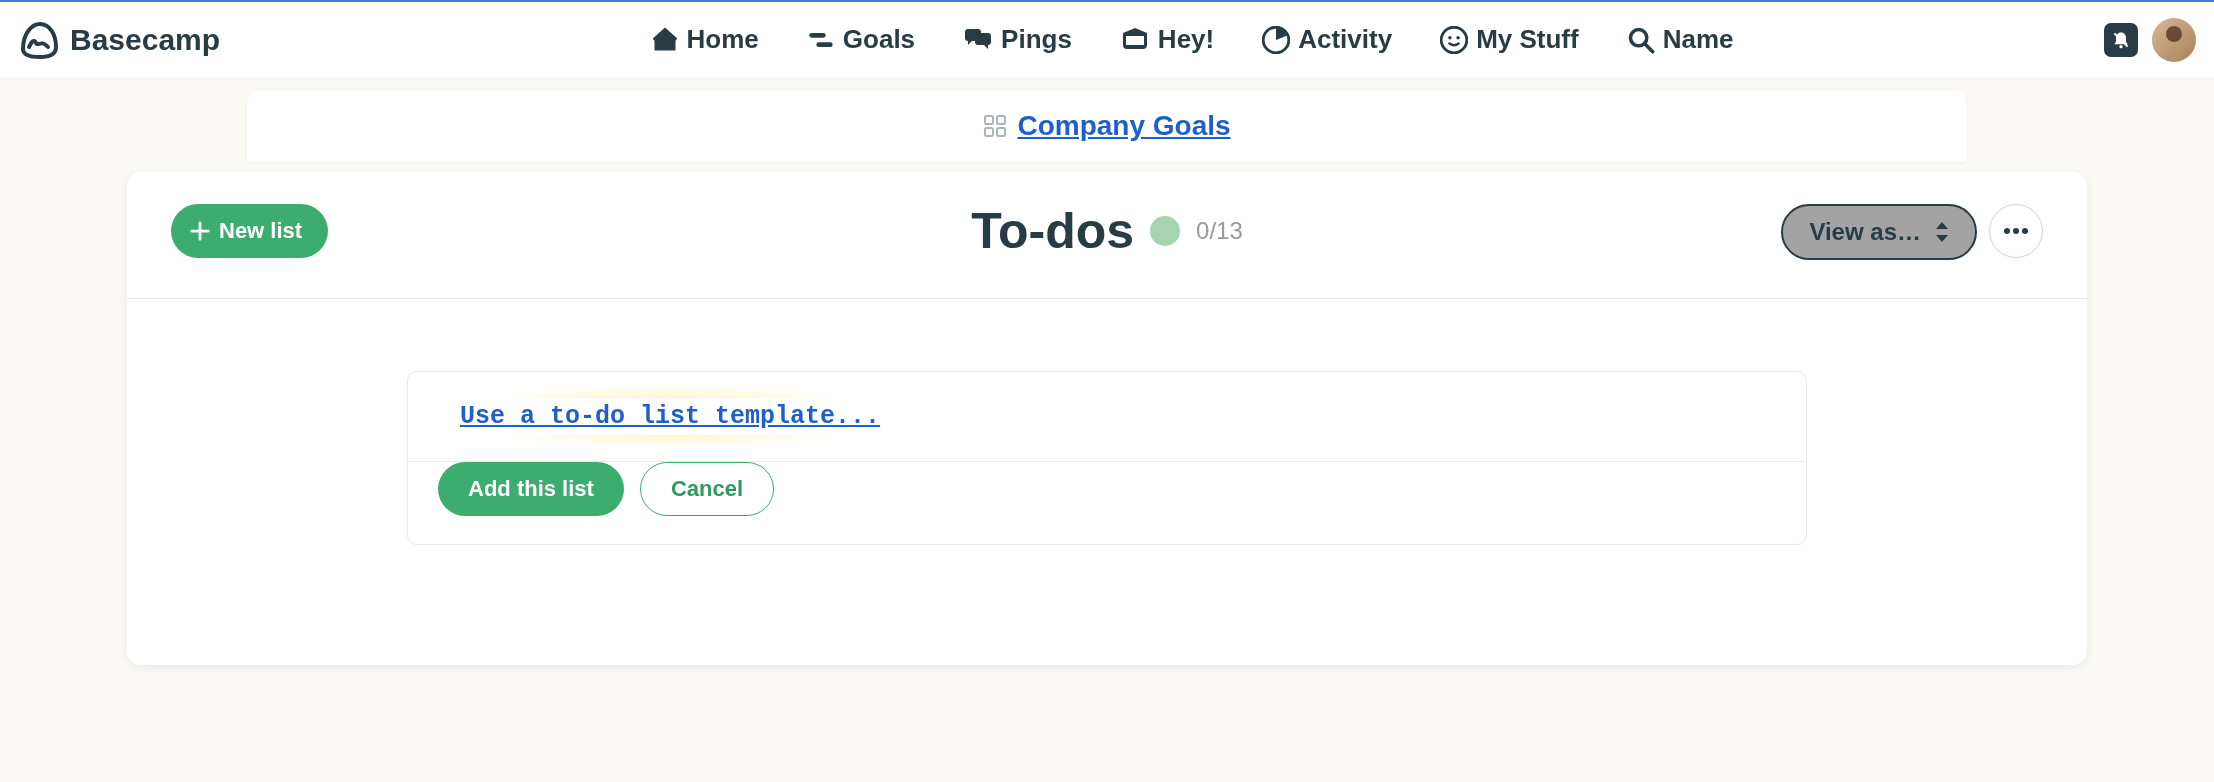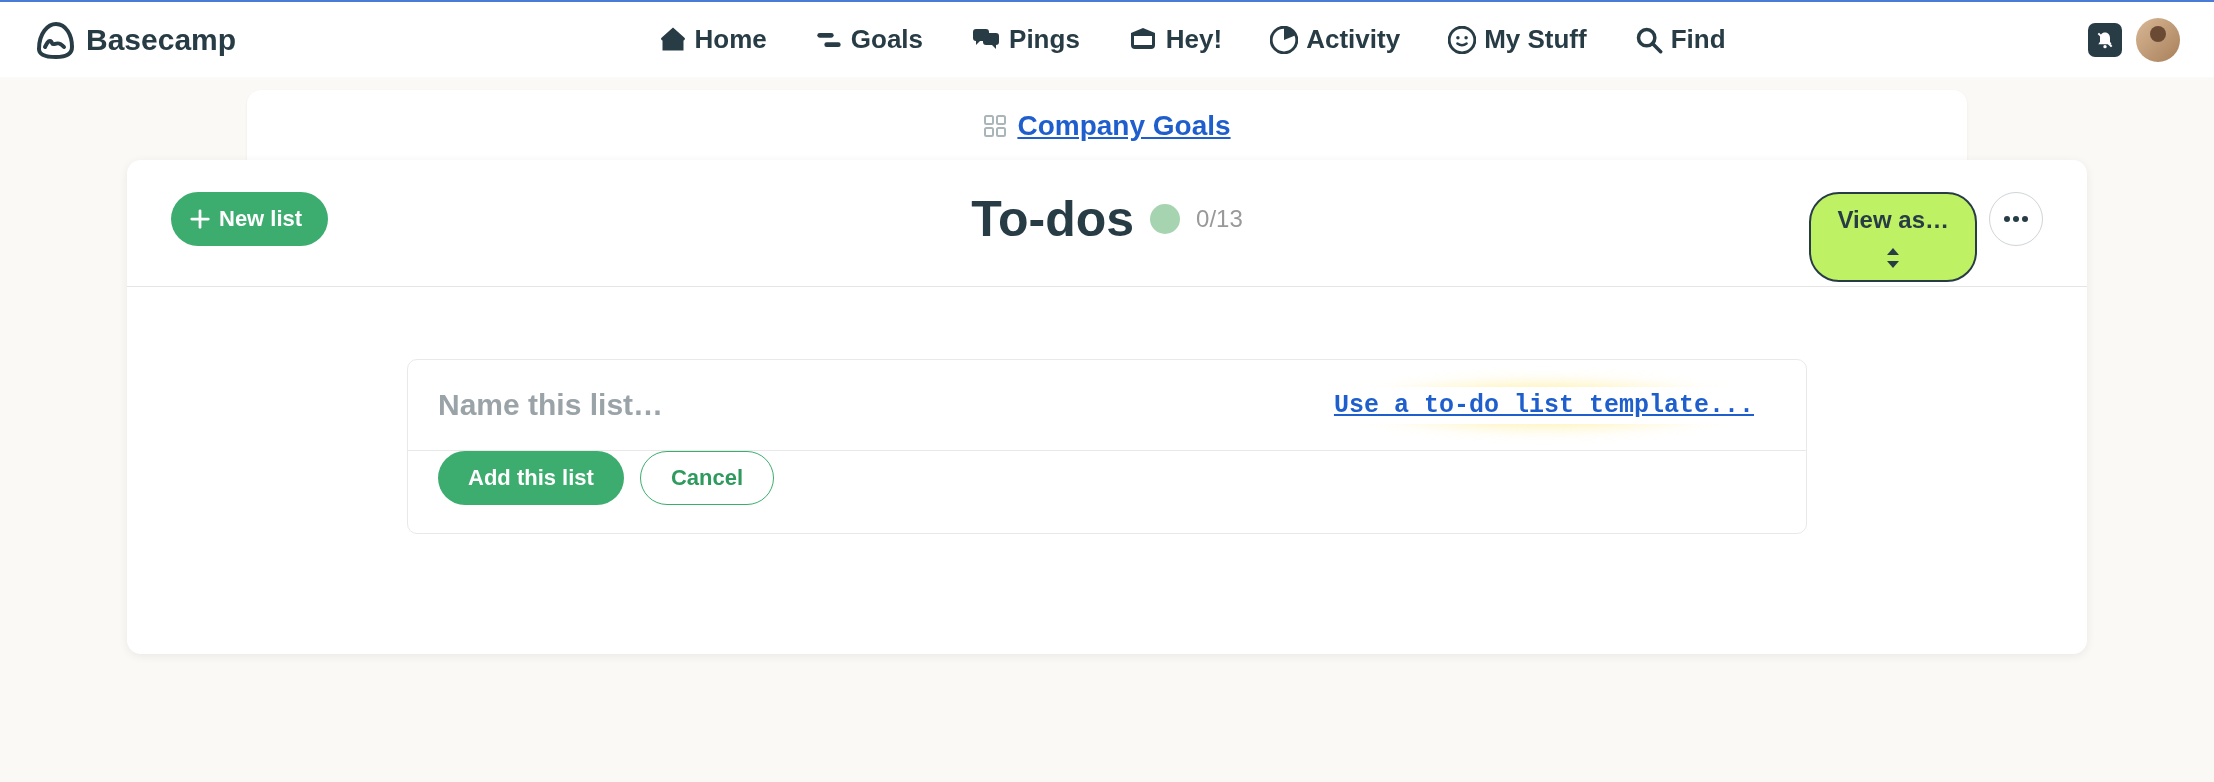--- a/index.html
+++ b/index.html
@@ -26,21 +26,21 @@
     width: 2214px;
     height: 782px;
     overflow: hidden;
     border-top: 2px solid #4a7bd6;
   }
   
   .topnav {
     display: flex;
     align-items: center;
     height: 76px;
-    padding: 0 34px;
+    padding: 0 18px;
     background: #fff;
     border-bottom: 1px solid rgba(0,0,0,0.02);
   }
   .brand {
     display: flex;
     align-items: center;
     gap: 10px;
     font-weight: 800;
     font-size: 30px;
     color: var(--text-dark);
@@ -111,21 +111,21 @@
     font-size: 28px;
     text-decoration: underline;
     display: inline-flex;
     align-items: center;
     gap: 10px;
     cursor: pointer;
   }
   .breadcrumb-link svg { color: #aab5b9; }
   
   .main-card {
-    margin: 4px auto;
+    margin: 16px auto;
     width: 1960px;
     background: #fff;
     border-radius: 14px;
     box-shadow: 0 2px 10px rgba(0,0,0,0.07);
     position: relative;
     top: -6px;
   }
   .card-header {
     position: relative;
     padding: 30px 44px 38px;
@@ -166,32 +166,31 @@
   }
   .count {
     font-size: 24px;
     color: var(--muted);
     font-weight: 500;
   }
   .viewas-btn {
     position: absolute;
     right: 110px;
     top: 32px;
-    background: #bef264;
+    background: #a3a3a3;
     border: 2px solid var(--text-dark);
     border-radius: 30px;
     font-size: 24px;
     font-weight: 700;
     color: var(--text-dark);
     padding: 12px 26px;
     display: inline-flex;
     align-items: center;
     gap: 14px;
     cursor: pointer;
-    flex-direction: column;
   }
   .more-btn {
     position: absolute;
     right: 44px;
     top: 32px;
     width: 54px;
     height: 54px;
     border: 1px solid #d0d4d6;
     border-radius: 50%;
     background: #fff;
@@ -354,21 +353,21 @@
           <circle cx="15.5" cy="10" r="1.5" fill="#283c46"></circle>
           <path d="M8 15 Q12 18 16 15" stroke="#283c46" stroke-width="2" fill="none" stroke-linecap="round"></path>
         </svg>
       <span>My Stuff</span>
     </div>
     <div class="nav-item">
       <svg width="28" height="28" viewBox="0 0 24 24">
           <circle cx="10" cy="10" r="7" stroke="#283c46" stroke-width="3" fill="none"></circle>
           <line x1="15" y1="15" x2="22" y2="22" stroke="#283c46" stroke-width="3" stroke-linecap="round"></line>
         </svg>
-      <span>Find</span>
+      <span>Name</span>
     </div>
   </div>
 
   <div class="nav-right">
     <div class="notif-btn">
       <svg width="20" height="20" viewBox="0 0 24 24">
           <path d="M12 3 C8 3 6 6 6 10 L6 14 L4 17 L20 17 L18 14 L18 10 C18 6 16 3 12 3 Z" fill="#fff"></path>
           <circle cx="12" cy="20" r="2" fill="#fff"></circle>
           <line x1="4" y1="4" x2="20" y2="20" stroke="#fff" stroke-width="2.4"></line>
         </svg>
@@ -420,21 +419,20 @@
           <circle cx="4" cy="4" r="3" fill="#283c46"></circle>
           <circle cx="13" cy="4" r="3" fill="#283c46"></circle>
           <circle cx="22" cy="4" r="3" fill="#283c46"></circle>
         </svg>
     </div>
   </div>
 
   <div class="form-wrap">
     <div class="form-card">
       <div class="form-row1">
-        <input class="name-input" type="text" placeholder="Name this list…" style="">
         <div class="template-link-wrap">
           <a class="template-link">Use a to-do list template...</a>
         </div>
       </div>
       <div class="form-actions">
         <button class="btn-add">Add this list</button>
         <button class="btn-cancel">Cancel</button>
       </div>
     </div>
   </div>

